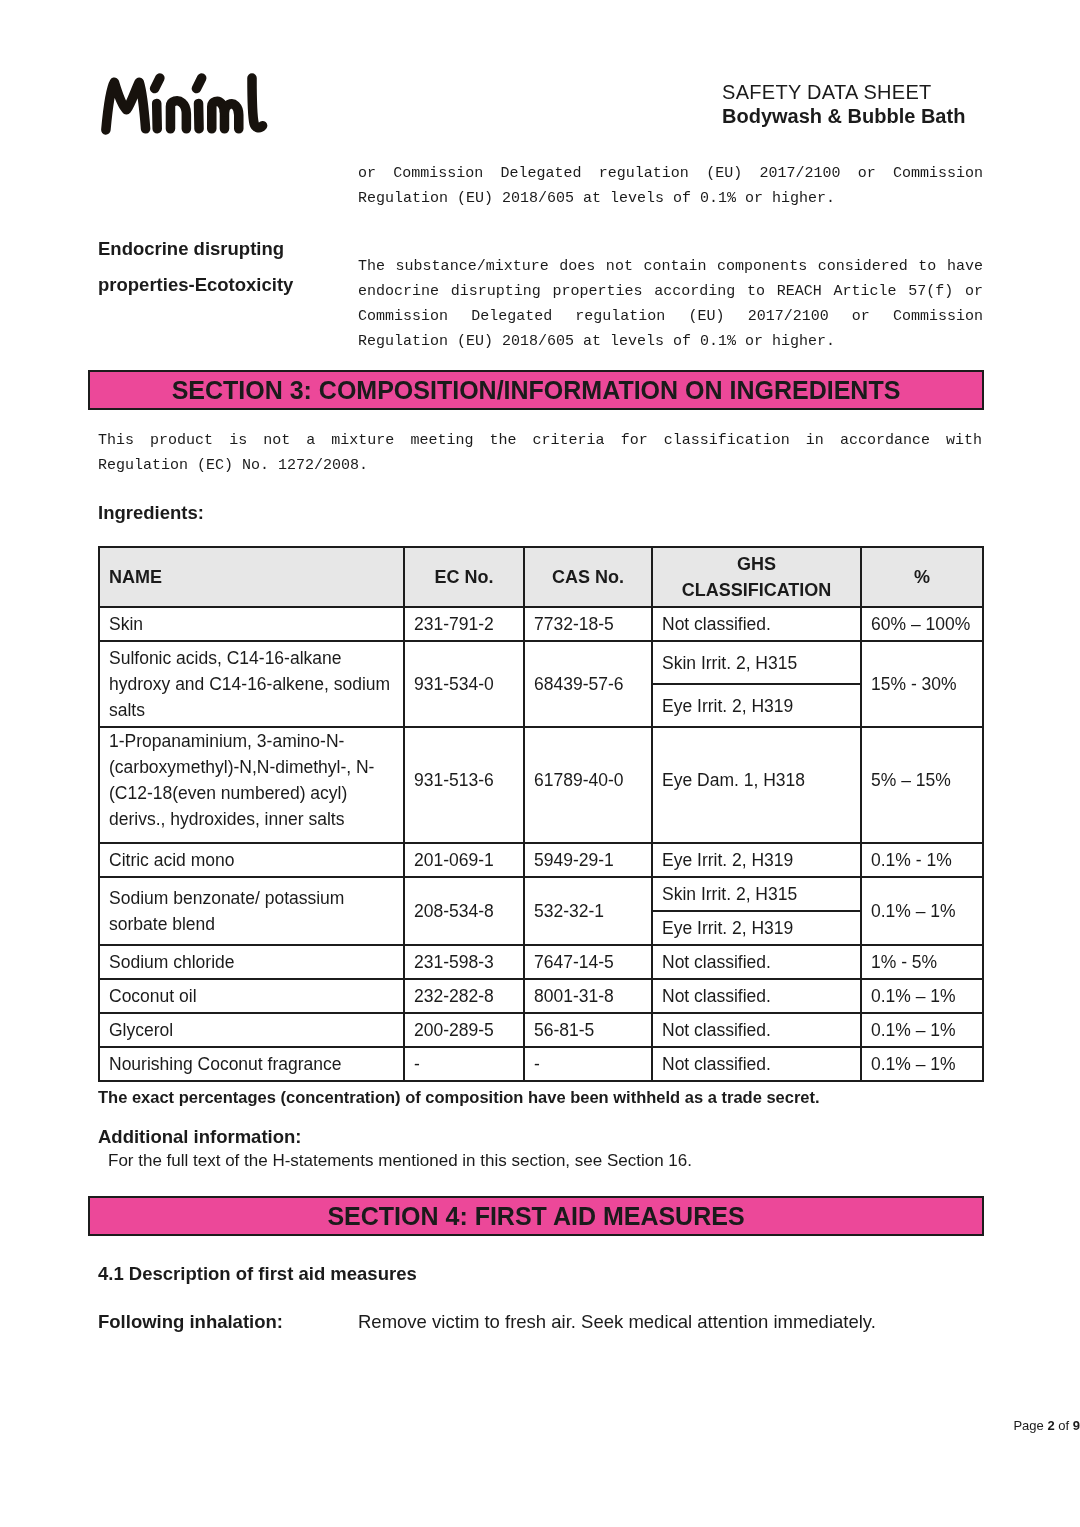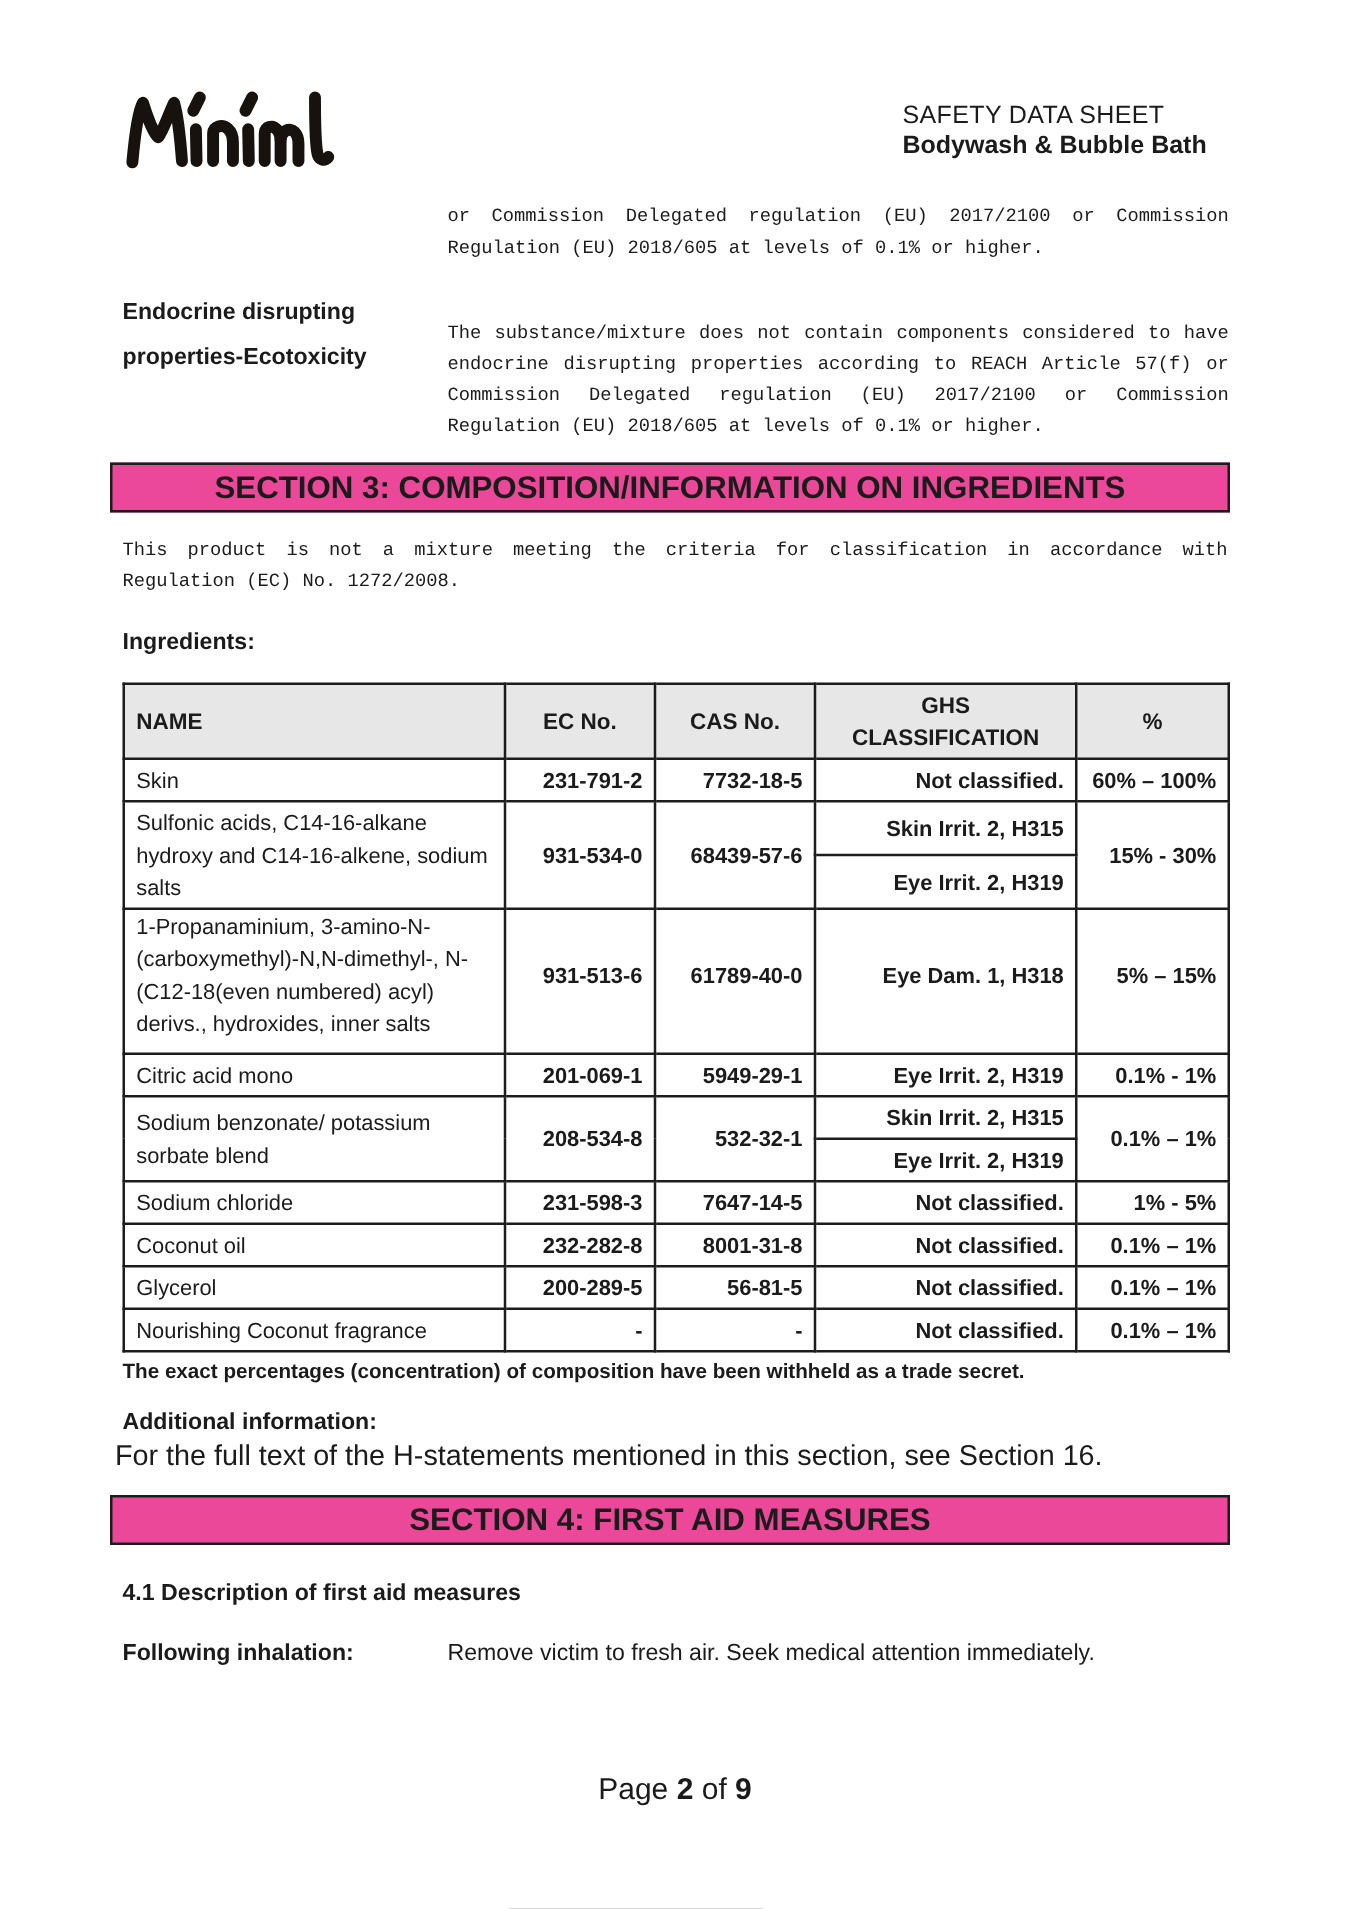--- a/index.html
+++ b/index.html
@@ -42,31 +42,31 @@
     border:2px solid #1c1c1c;
     padding:3px 9px;
     vertical-align:middle;
     overflow:hidden;
   }
   table.ing th{
     background:#e7e7e7;text-align:center;font-size:18px;height:26px;
   }
   table.ing th.h-name{text-align:left;}
   td.c-name{text-align:left;}
-  td.c-mid{text-align:right;font-weight:bold;}
+  td.c-mid{text-align:left;}
   tr.tall td{padding-top:0;padding-bottom:10px;}
   
   .trade-note{left:98px;top:1088px;width:884px;font-size:16.5px;font-weight:bold;}
   .addinfo-label{left:98px;top:1126px;}
-  .addinfo-text{left:92px;top:1151px;width:884px;font-size:23px;}
+  .addinfo-text{left:108px;top:1151px;width:884px;font-size:17px;}
   .sub41{left:98px;top:1263px;}
   .fa-label{left:98px;top:1311px;}
   .fa-text{left:358px;top:1311px;width:625px;font-size:18.5px;}
   
-  .page-footer{left:0;top:1418px;width:1080px;text-align:center;font-size:24px;}
+  .page-footer{left:0;top:1418px;width:1080px;text-align:right;font-size:13px;}
   .page-footer b{font-weight:bold;}
 </style>
 </head>
 <body>
 
 <div class="page">
 
   <div class="abs logo-wrap" aria-label="Miniml">
     <svg width="190" height="90" viewBox="0 0 175 85" fill="none" stroke="#17120d" stroke-width="9" stroke-linecap="round" stroke-linejoin="round">
       <path d="M9 66 C11 44 14 26 17 21 C20 31 25 44 28.5 47 C32.5 42 37 28 40.5 21 C43.5 31 45.5 52 46.5 65"></path>

